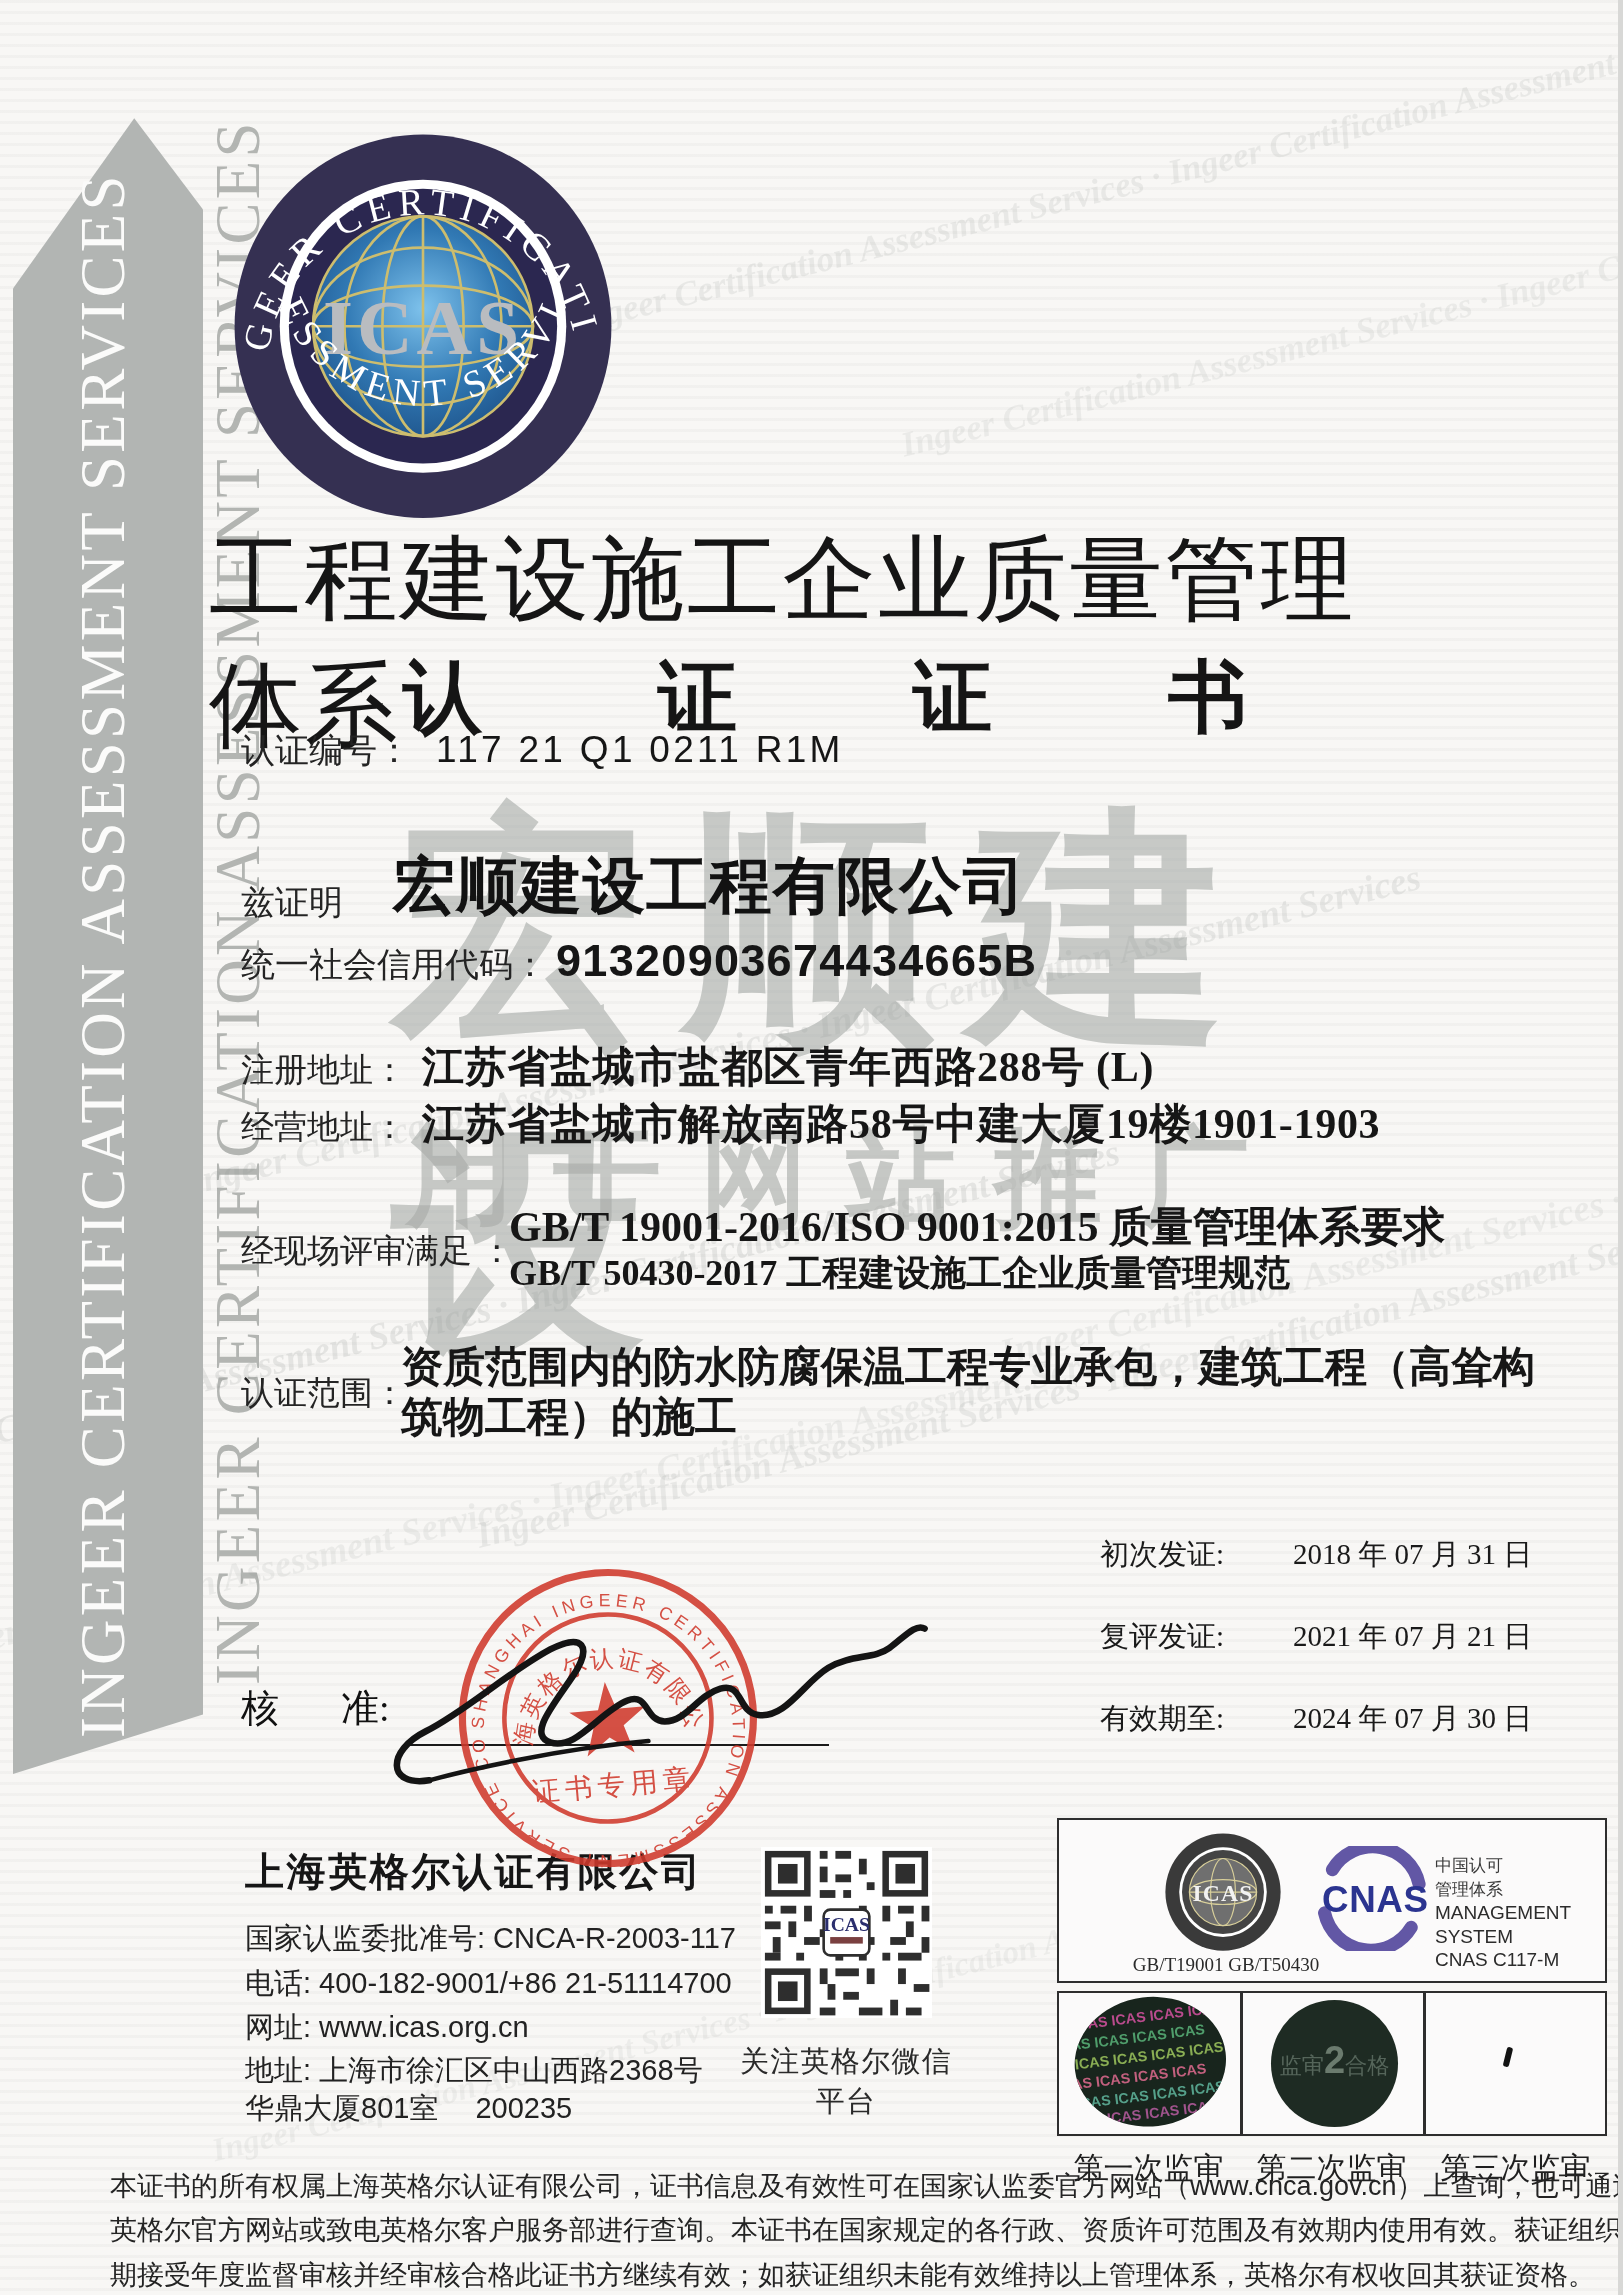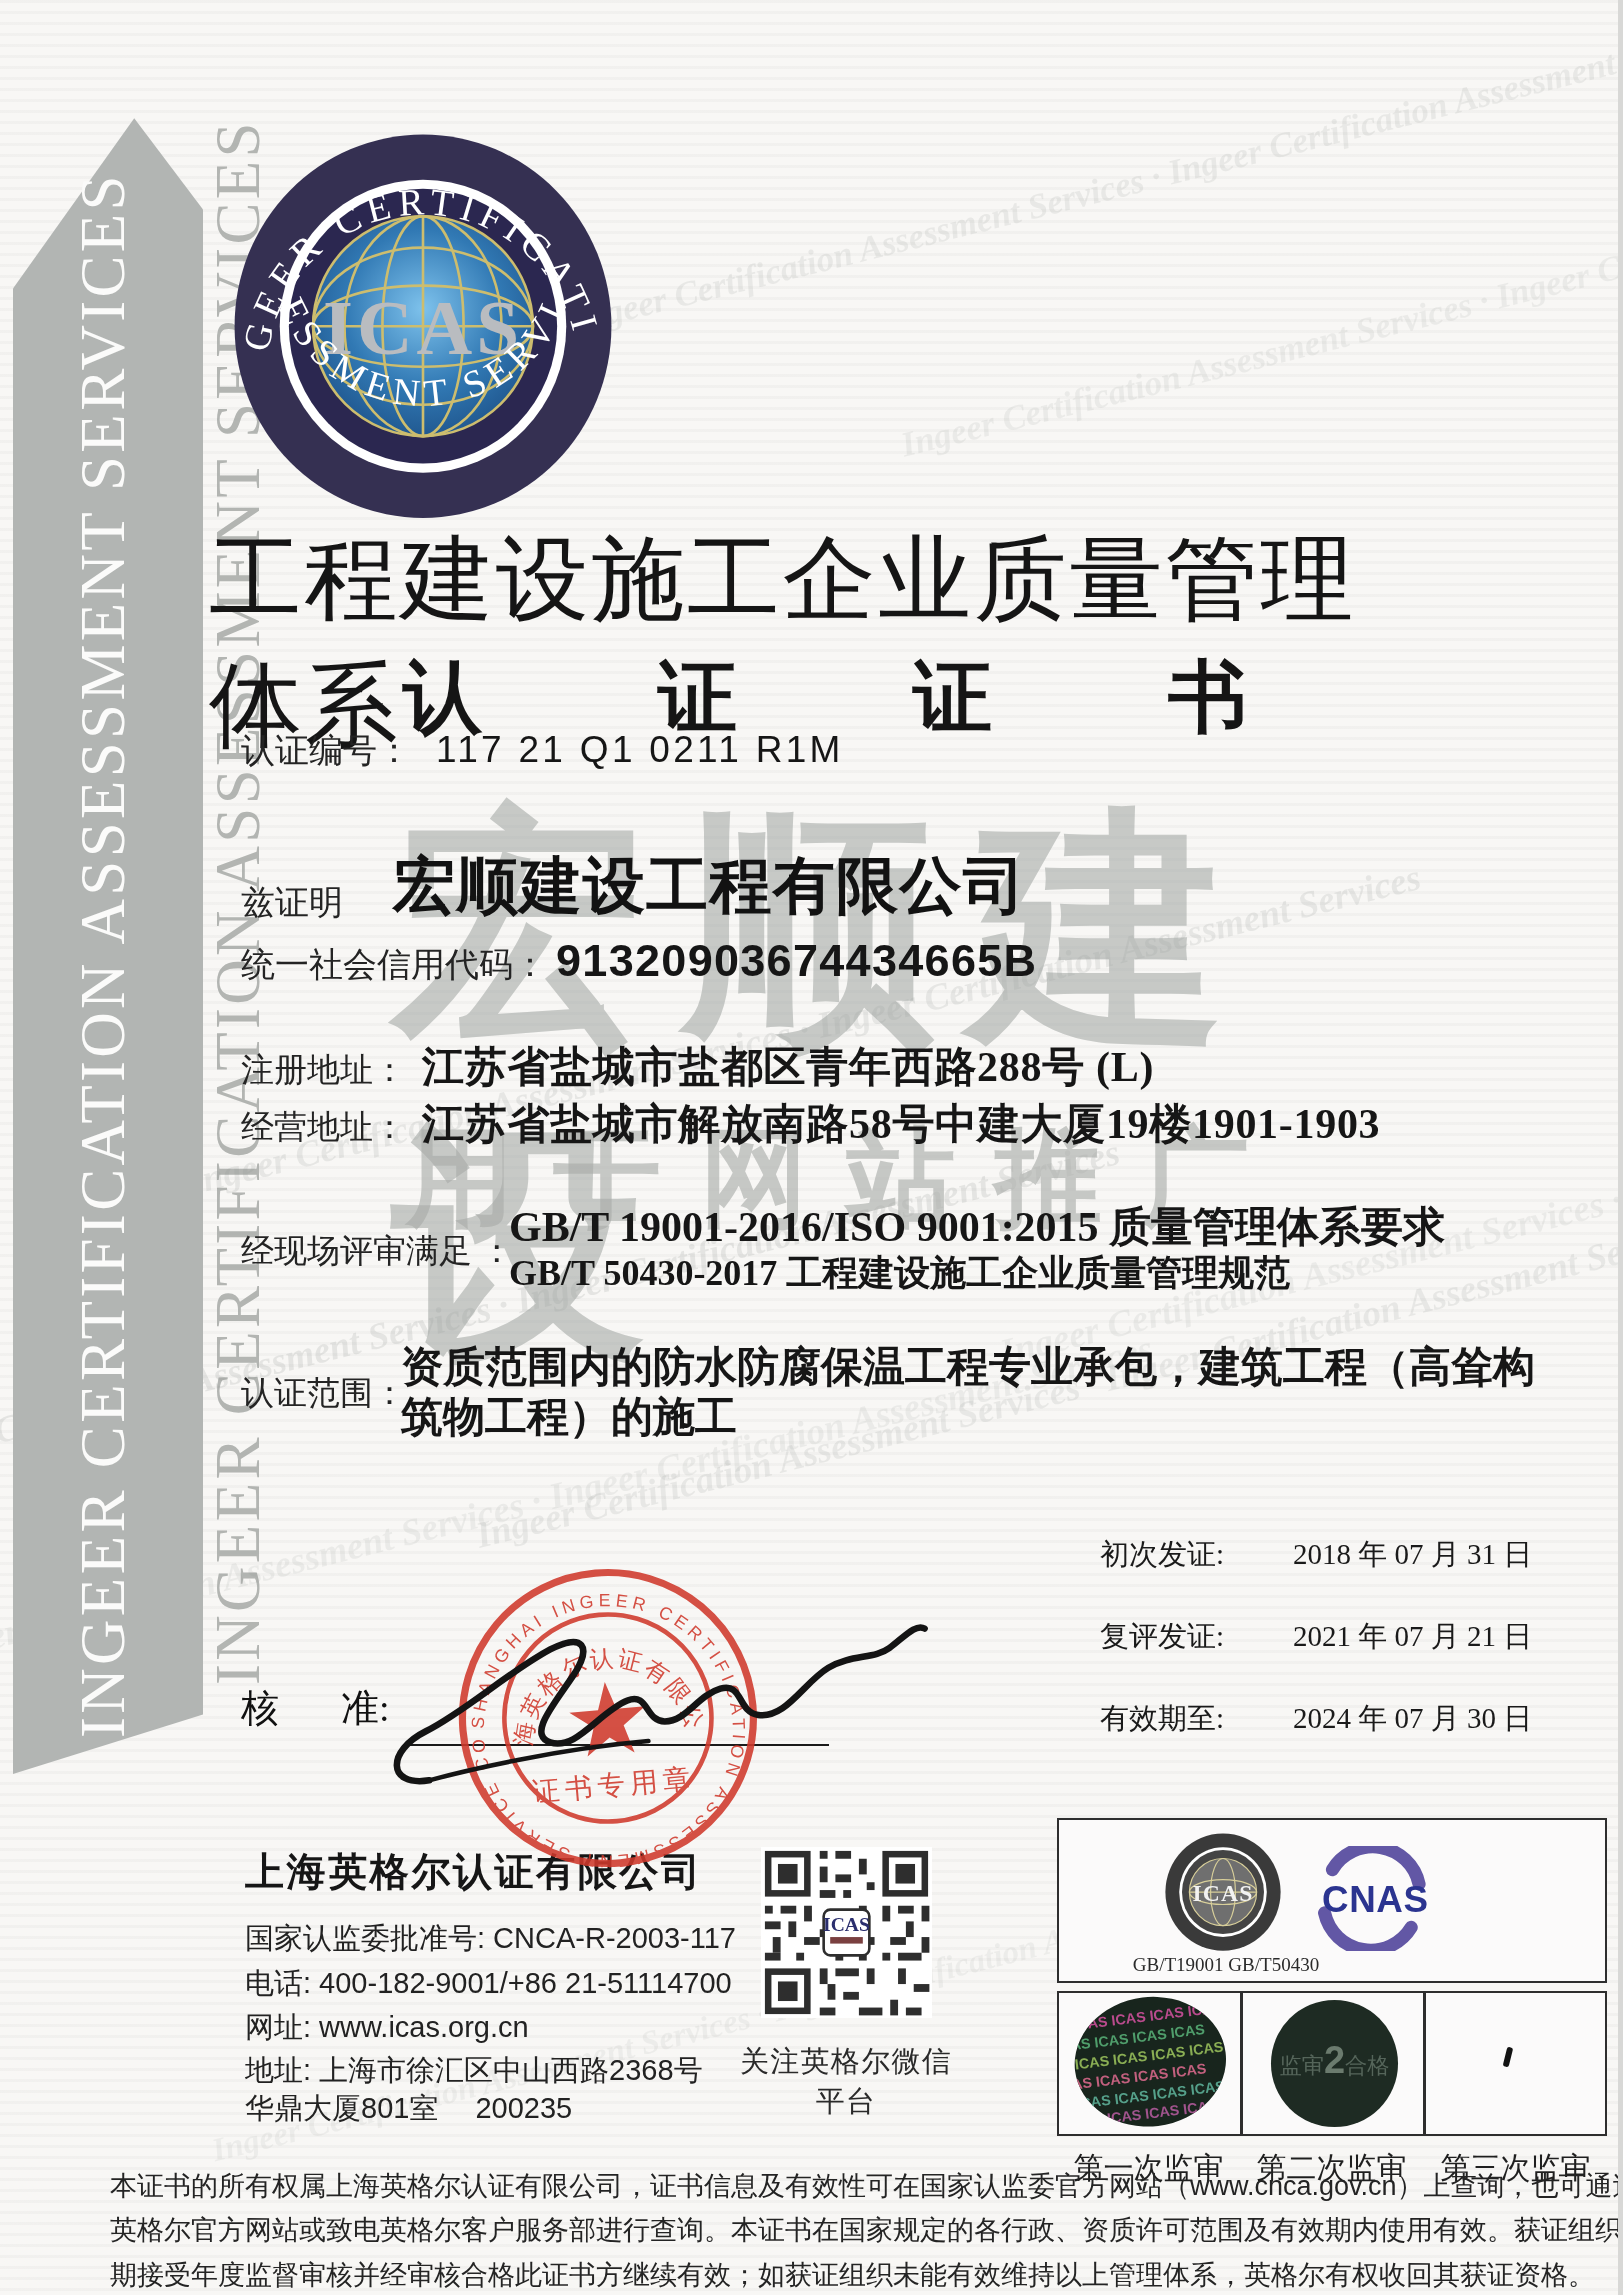--- a/index.html
+++ b/index.html
@@ -314,20 +314,26 @@
     </svg>
   </div>
   <div class="icas-small-cap">GB/T19001 GB/T50430</div>
   <div class="cnas">
     <svg width="115" height="105" viewBox="0 0 175 160">
       <path d="M 28 36 A 72 72 0 0 1 160 58" fill="none" stroke="#6257a5" stroke-width="20" stroke-linecap="round"></path>
       <path d="M 148 124 A 72 72 0 0 1 16 102" fill="none" stroke="#6257a5" stroke-width="20" stroke-linecap="round"></path>
       <text x="12" y="100" font-family="Liberation Sans,sans-serif" font-weight="bold" font-size="56" fill="#2b3490" letter-spacing="1">CNAS</text>
     </svg>
   </div>
+  <div class="cnas-txt">
+    <div>中国认可</div>
+    <div>管理体系</div>
+    <div class="en">MANAGEMENT SYSTEM</div>
+    <div class="en">CNAS C117-M</div>
+  </div>
 </div>
 
 <div class="audit-box">
   <div class="audit-div adv1"></div>
   <div class="audit-div adv2"></div>
 </div>
 
 <div class="sticker1">
   <svg width="157" height="134" viewBox="0 0 240 205">
     <defs>

